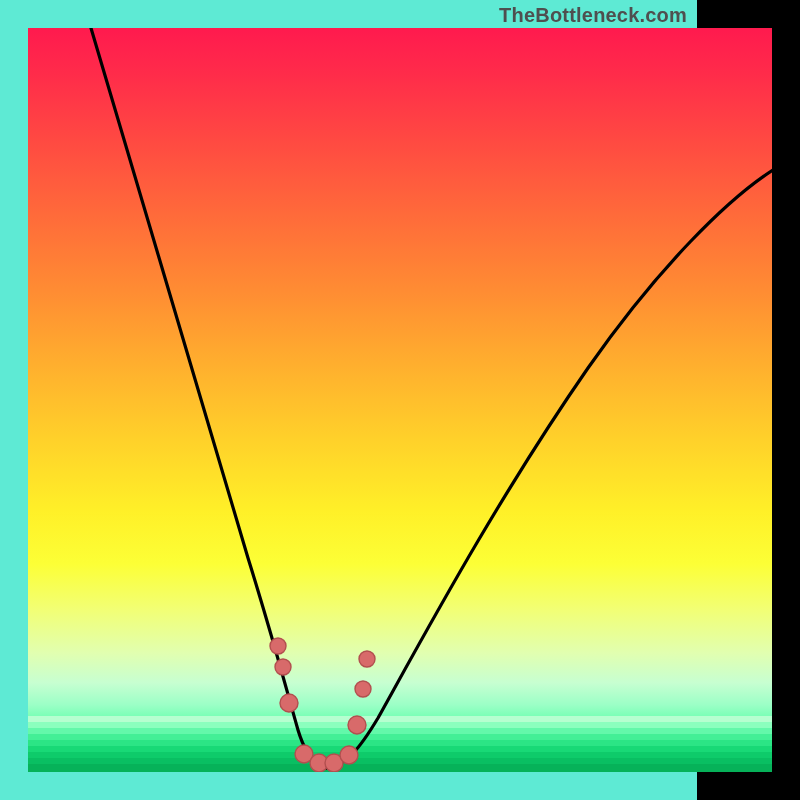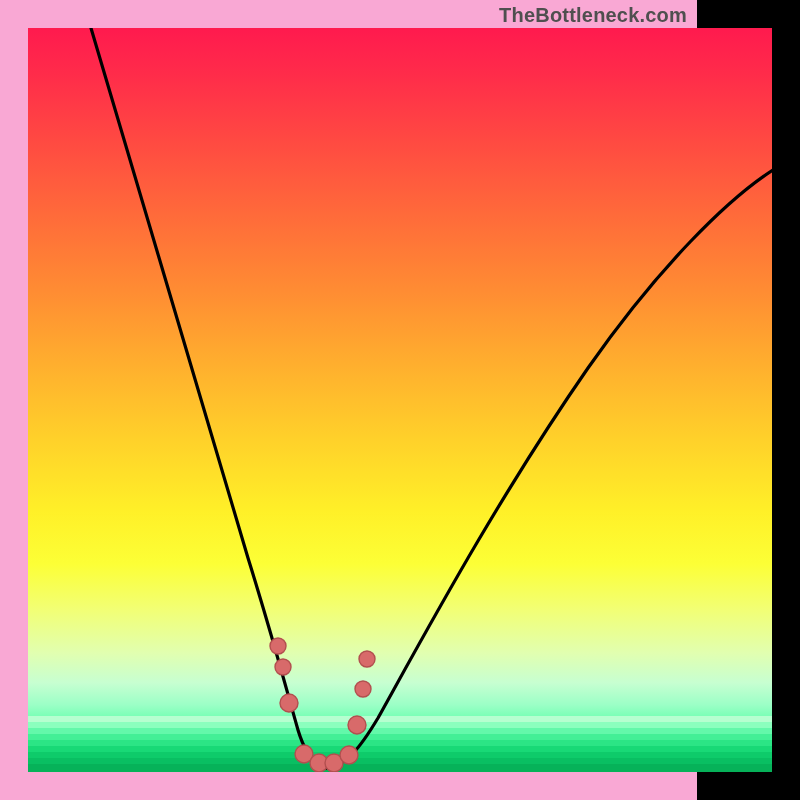--- a/index.html
+++ b/index.html
@@ -8,21 +8,21 @@
     width: 800px;
     height: 800px;
     background: #000;
     overflow: hidden;
     font-family: Arial, Helvetica, sans-serif;
   }
   .frame {
     position: relative;
     width: 697px;
     height: 800px;
-    background: #f9a8d4;
+    background: #5eead4;
   }
   .watermark {
     position: absolute;
     top: 4px;
     right: 10px;
     color: #4f4f4f;
     font-size: 20px;
     font-weight: 600;
     letter-spacing: 0.2px;
     z-index: 10;

